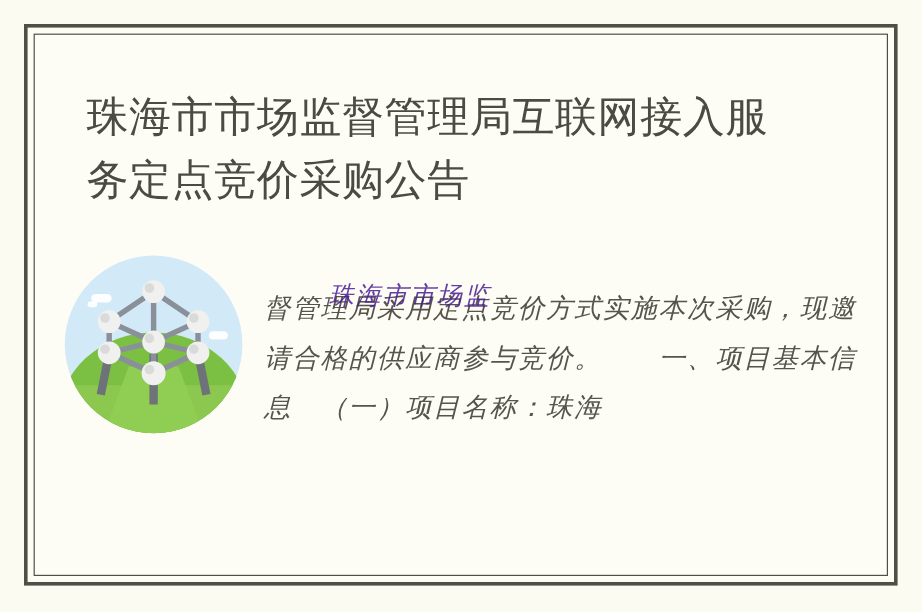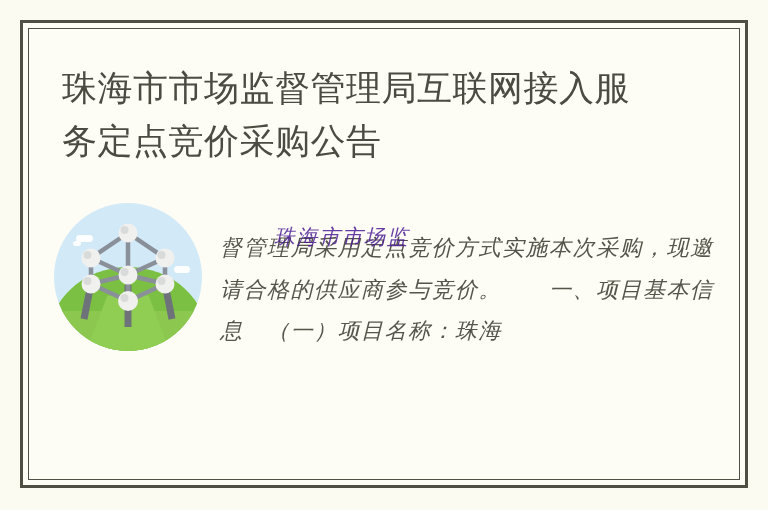--- a/index.html
+++ b/index.html
@@ -46,21 +46,21 @@
     box-sizing: border-box;
   }
 
   
   #article-title {
     font-size: 35px;
     line-height: 1.52;
     color: #4b4b42;
     letter-spacing: 0.5px;
     font-weight: 400;
-    margin: 8px;
+    margin: 18px;
     padding: 0 0 0 3px;
     max-width: 600px;
   }
 
   
   #article-body {
     display: flex;
     align-items: flex-end;
     margin-top: 36px;
   }

